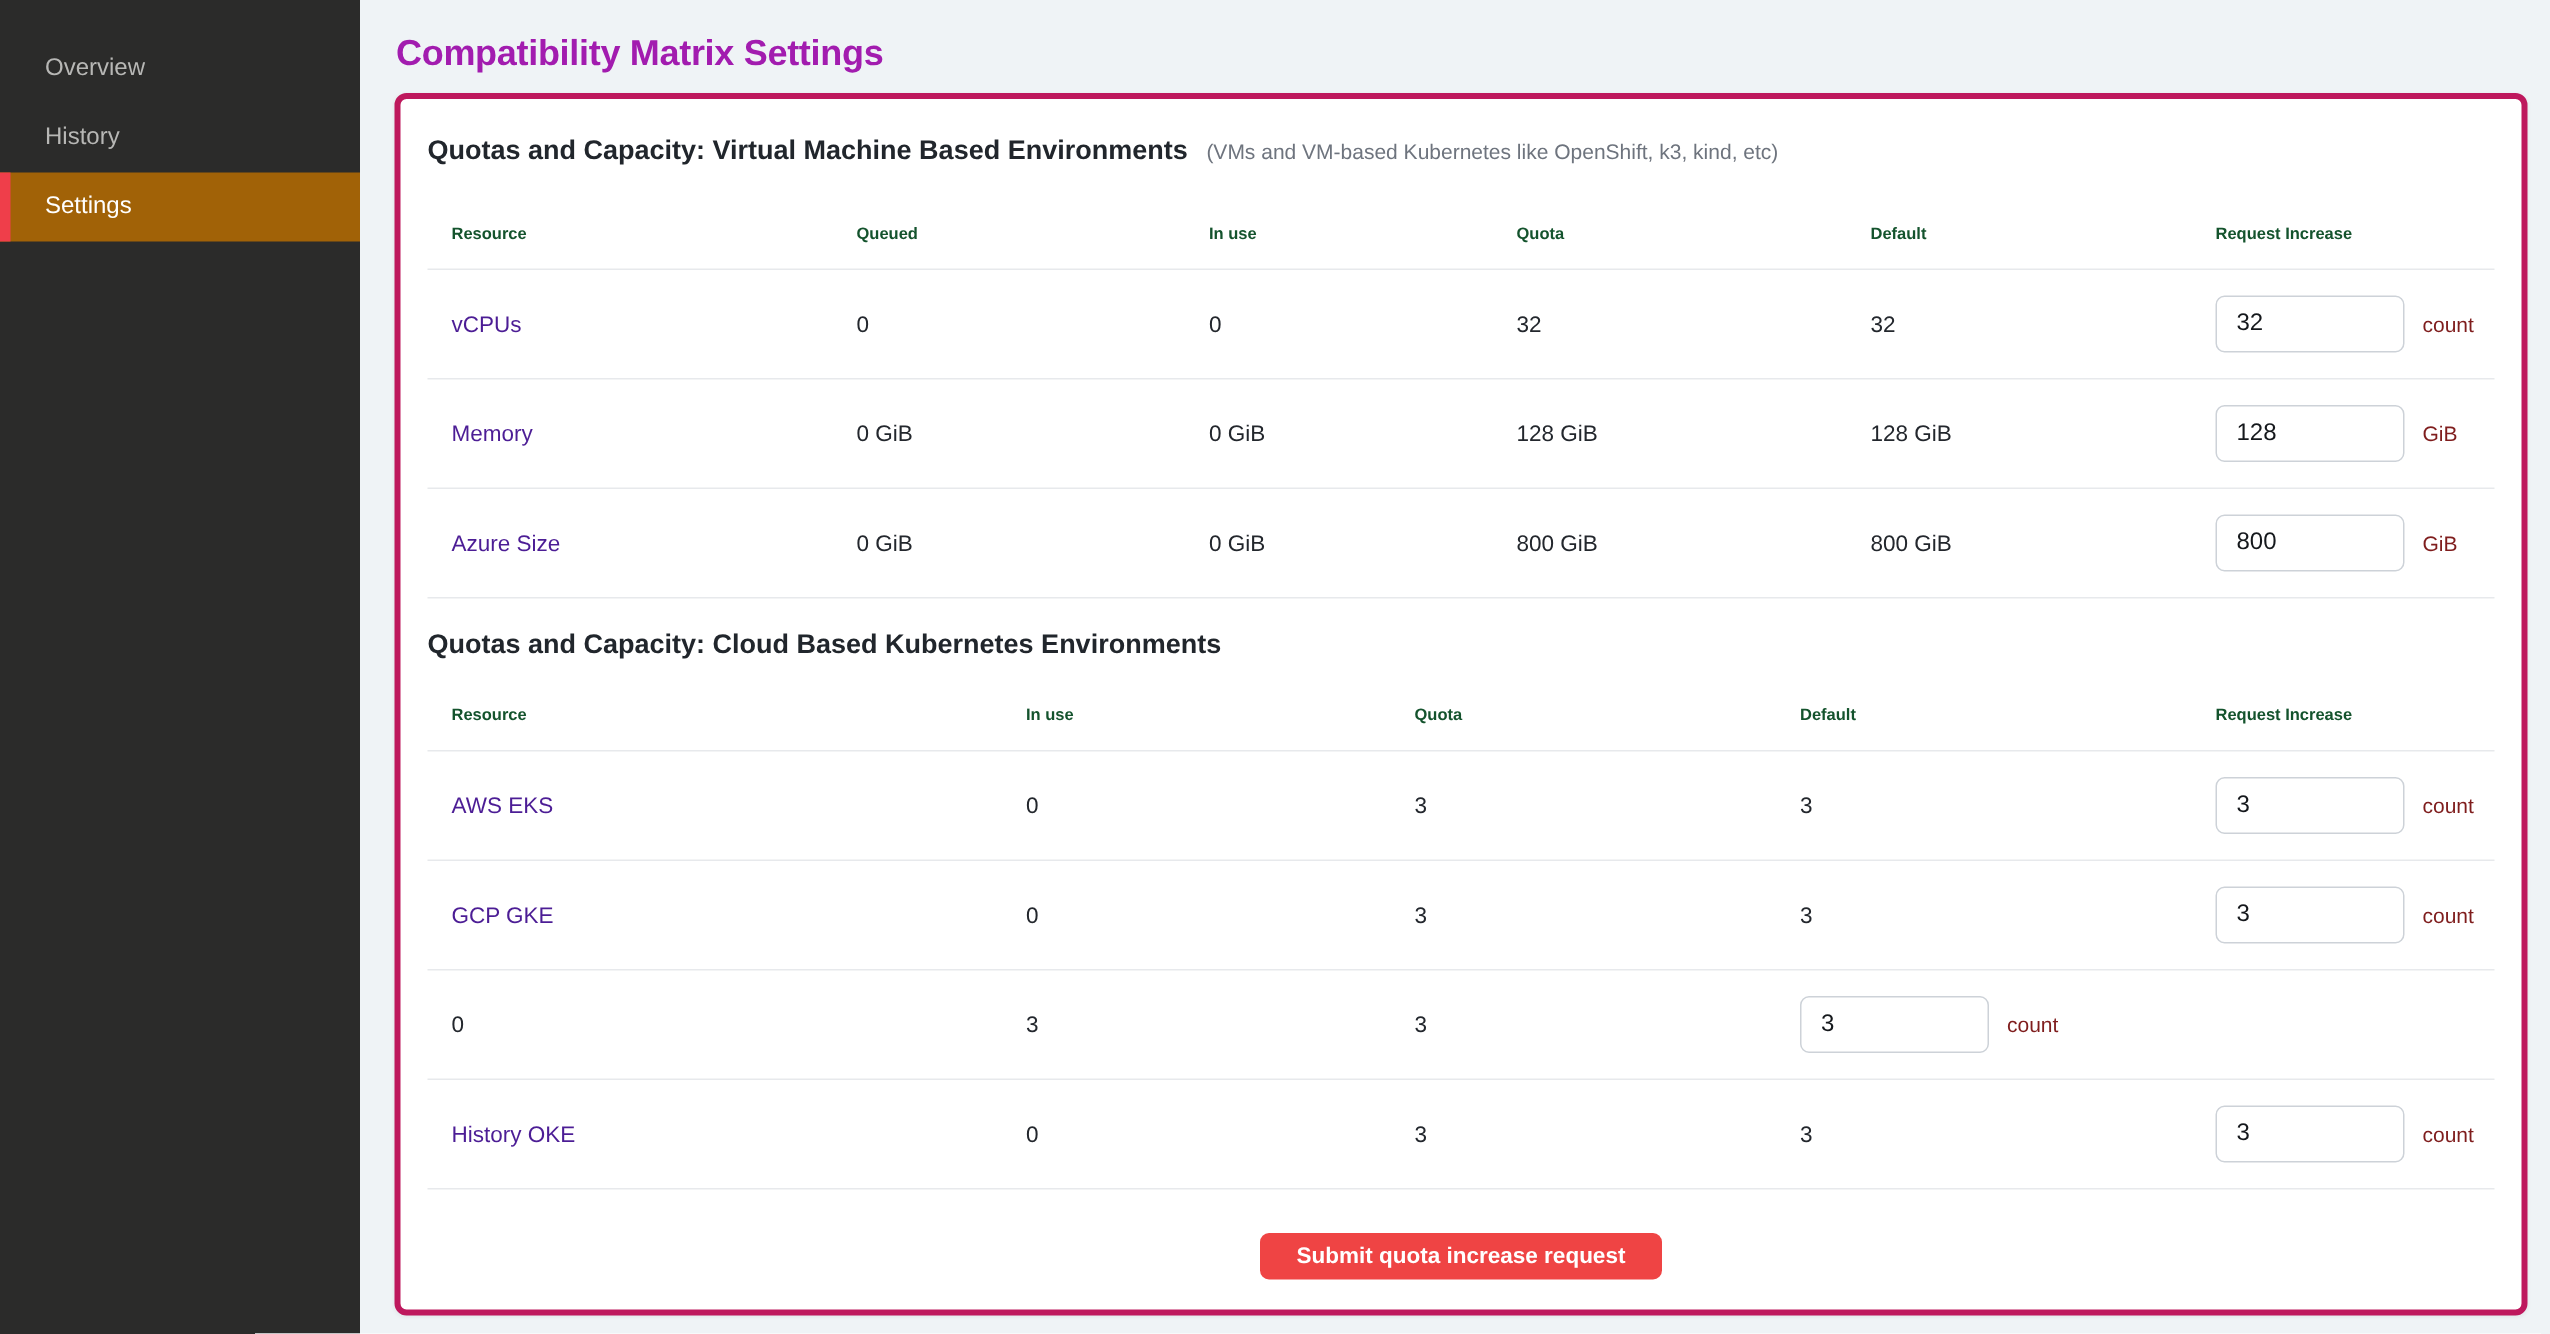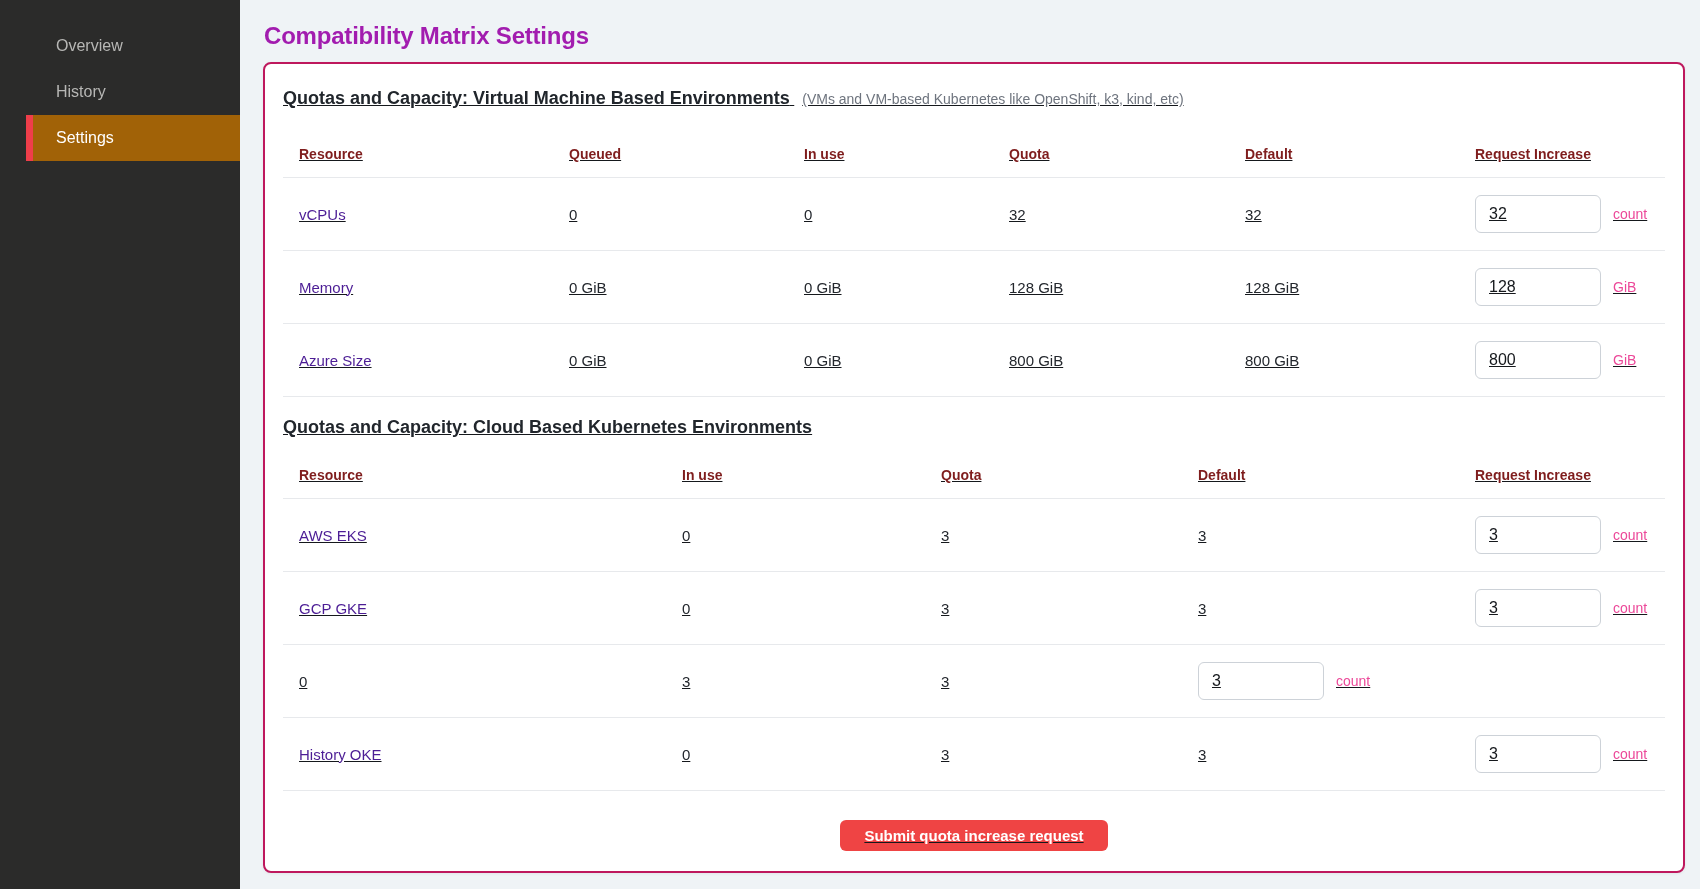--- a/index.html
+++ b/index.html
@@ -9,21 +9,20 @@
     background:#eff3f6;
     color:#15181c;
     display:flex;
   }
 
   
   .sidebar {
     width:240px; min-width:240px; height:889px;
     background:#2b2b2a;
     padding-top:23px;
-    padding-left:26px;
   }
   .nav-item {
     height:46px;
     display:flex; align-items:center;
     padding-left:30px;
     font-size:16px;
     color:#b7b7b5;
     cursor:pointer;
   }
   .nav-item.active {
@@ -36,57 +35,56 @@
   
   .main { flex:1; padding:21px 0 0 24px; }
   .page-title {
     font-size:24px; font-weight:700; line-height:29px;
     color:#a21caf; letter-spacing:-0.2px;
   }
   .card {
     margin-top:12px; margin-left:-1px;
     width:1422px; min-height:807px;
     background:#ffffff;
-    border:2px solid #be185d;
+    border:4px solid #be185d;
     border-radius:8px;
     box-shadow:0 1px 3px rgba(20,30,40,0.06);
     padding:0 18px;
-    text-decoration:underline;
   }
 
   .section-heading1 { padding-top:22px; margin-bottom:20px; }
   .section-heading2 { padding-top:18px; margin-bottom:12px; }
   .section-title {
     font-size:18px; font-weight:700; color:#21262c; line-height:24px;
     display:inline;
   }
   .section-subtitle {
     font-size:14px; font-weight:400; color:#6e747e; margin-left:8px;
   }
 
   .t1-row { display:grid; grid-template-columns:270px 235px 205px 236px 230px 210px; }
   .t2-row { display:grid; grid-template-columns:383px 259px 257px 277px 210px; }
   .thead { height:48px; border-bottom:1px solid #e7e9ec; }
   .trow  { height:73px; border-bottom:1px solid #e7e9ec; }
   .cell  { display:flex; align-items:center; padding-left:16px; }
-  .hcell { font-size:14px; font-weight:700; color:#7f1d1d; }
+  .hcell { font-size:11px; font-weight:700; color:#14532d; }
   .rcell { font-size:15px; font-weight:500; color:#4c1d95; }
   .vcell { font-size:15px; font-weight:400; color:#23272d; }
 
   .req-cell { display:flex; align-items:center; }
   .req-input {
     width:126px; height:38px;
     border:1px solid #cdd2d8; border-radius:6px;
     padding-left:13px;
     font-family:"Liberation Sans","DejaVu Sans",sans-serif;
     font-size:16px; color:#15181c;
     background:#ffffff;
     outline:none;
   }
-  .unit-label { font-size:14px; color:#ec4899; margin-left:12px; }
+  .unit-label { font-size:14px; color:#7f1d1d; margin-left:12px; }
 
   .footer-area {
     height:80px;
     display:flex; justify-content:center; align-items:flex-start;
     padding-top:29px;
   }
   .submit-btn {
     background:#ef4444;
     color:#ffffff;
     border:none; border-radius:6px;

